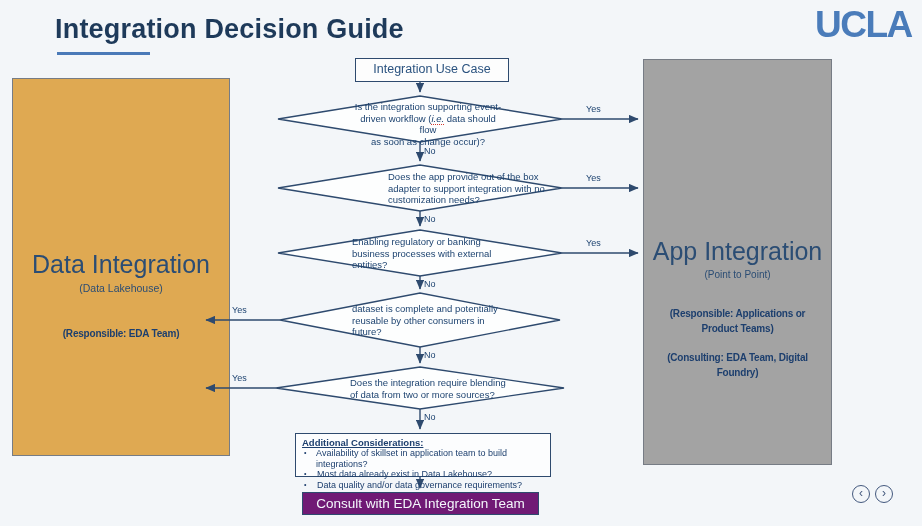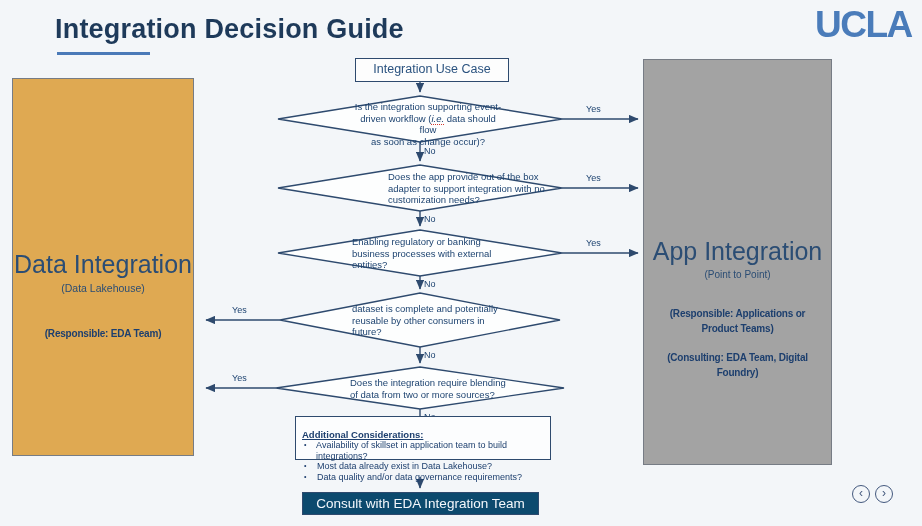--- a/index.html
+++ b/index.html
@@ -5,44 +5,44 @@
   html,body{margin:0;padding:0;background:#f3f6f9;}
   body{font-family:"Liberation Sans", sans-serif;}
   .stage{position:relative;width:922px;height:526px;background:#f3f6f9;overflow:hidden;}
   .abs{position:absolute;}
 
   .title{left:55px;top:14px;font-size:27px;font-weight:700;color:#1e3a5a;letter-spacing:.2px;}
   .title-underline{left:57px;top:52px;width:93px;height:3px;background:#4a7ab8;}
   .ucla{left:815px;top:4px;width:102px;font-size:37px;font-weight:800;color:#4a7cba;letter-spacing:-1.5px;}
 
   .side-box{box-sizing:border-box;border:1px solid #767c85;text-align:center;}
-  .orange{left:12px;top:78px;width:182px;height:378px;background:#dfa952;padding-top:172px;}
+  .orange{left:12px;top:78px;width:218px;height:378px;background:#dfa952;padding-top:172px;}
   .yellow{left:643px;top:59px;width:189px;height:406px;background:#a3a3a3;padding-top:178px;}
   .side-title{font-size:25px;color:#2b4d74;line-height:27px;}
   .side-sub{font-size:10.5px;color:#2b4d74;margin-top:4px;}
   .side-bold{font-size:10px;font-weight:700;color:#1d3f6e;line-height:15px;white-space:pre-line;letter-spacing:-.2px;}
   .orange .side-bold{margin-top:32px;}
   .yellow .resp{margin-top:26px;}
   .yellow .cons{margin-top:14px;}
 
   .start-box{left:355px;top:58px;width:154px;height:24px;box-sizing:border-box;border:1.5px solid #2e4a6e;
     background:#fdfdfd;color:#2a527f;font-size:12.5px;line-height:21px;text-align:center;}
 
   svg.flow{left:0;top:0;pointer-events:none;}
   .dq{font-size:9.5px;line-height:11.5px;color:#1d4370;white-space:pre-line;text-align:left;}
   .misspell{border-bottom:1.5px dotted #d2392f;font-style:italic;}
   .lbl{font-size:9px;color:#1d4370;}
 
-  .add-box{left:295px;top:416px;width:256px;height:44px;box-sizing:border-box;border:1px solid #2e4a6e;
-    background:#fcfdfe;color:#1d3f6e;padding:12px 6px 2px 6px;}
+  .add-box{left:295px;top:433px;width:256px;height:44px;box-sizing:border-box;border:1px solid #2e4a6e;
+    background:#fcfdfe;color:#1d3f6e;padding:3px 6px 2px 6px;}
   .add-title{font-size:9.5px;font-weight:700;text-decoration:underline;line-height:11px;}
   .add-item{font-size:9px;line-height:10.5px;display:flex;}
   .add-item .b{width:13px;text-align:left;padding-left:2px;font-size:7px;line-height:10.5px;}
 
-  .consult{left:302px;top:492px;width:237px;height:23px;box-sizing:border-box;background:#0c4a6e;
+  .consult{left:302px;top:492px;width:237px;height:23px;box-sizing:border-box;background:#701a75;
     border:1px solid #2e4a6e;color:#f4f8fc;font-size:13.5px;line-height:21px;text-align:center;}
 
   .nav-btn{width:18px;height:18px;box-sizing:border-box;border:1.5px solid #44597e;border-radius:50%;
     color:#44597e;font-size:12px;line-height:14px;text-align:center;background:transparent;cursor:pointer;}
   .nav-prev{left:852px;top:485px;}
   .nav-next{left:875px;top:485px;}
 </style>
 </head>
 <body>
 

